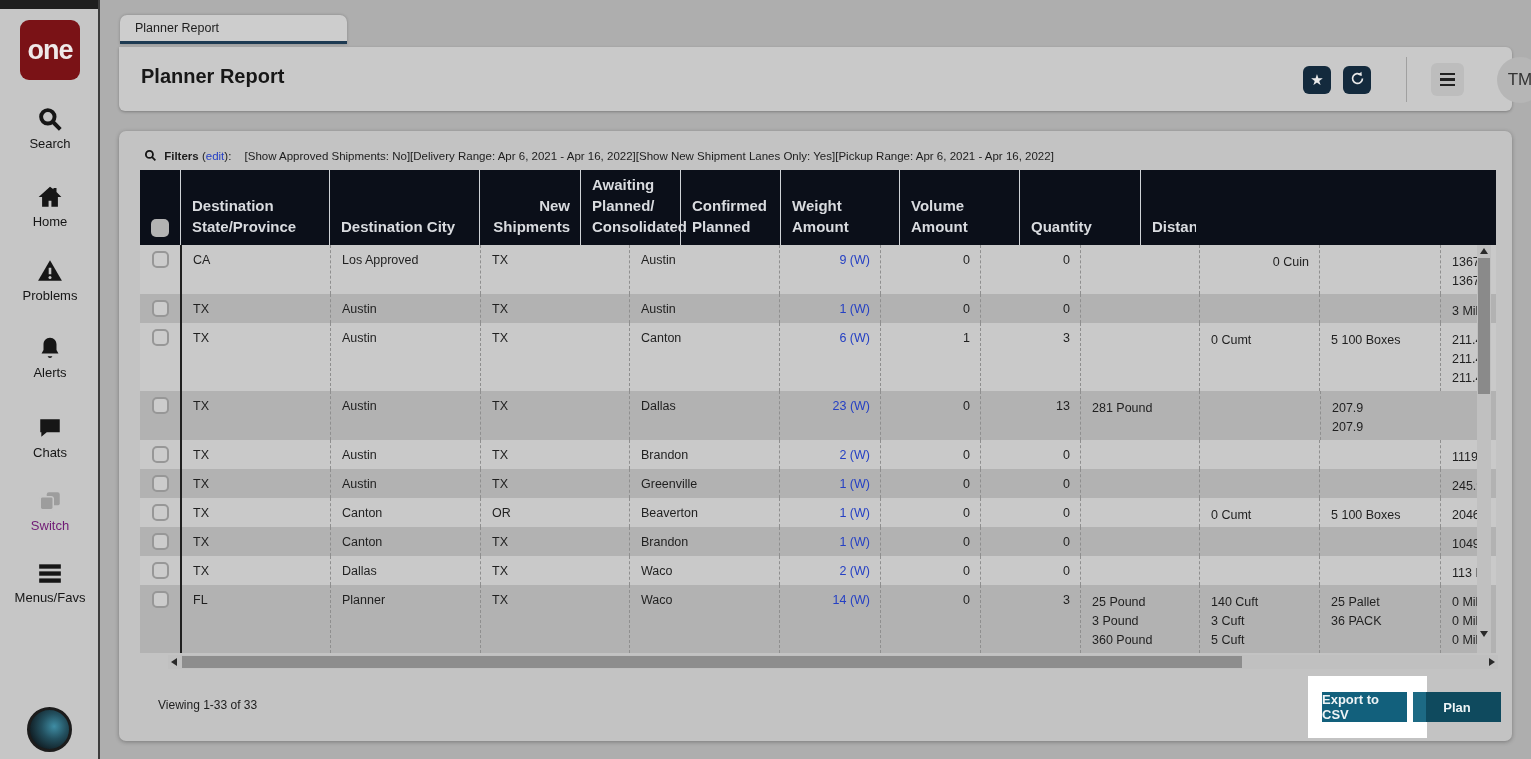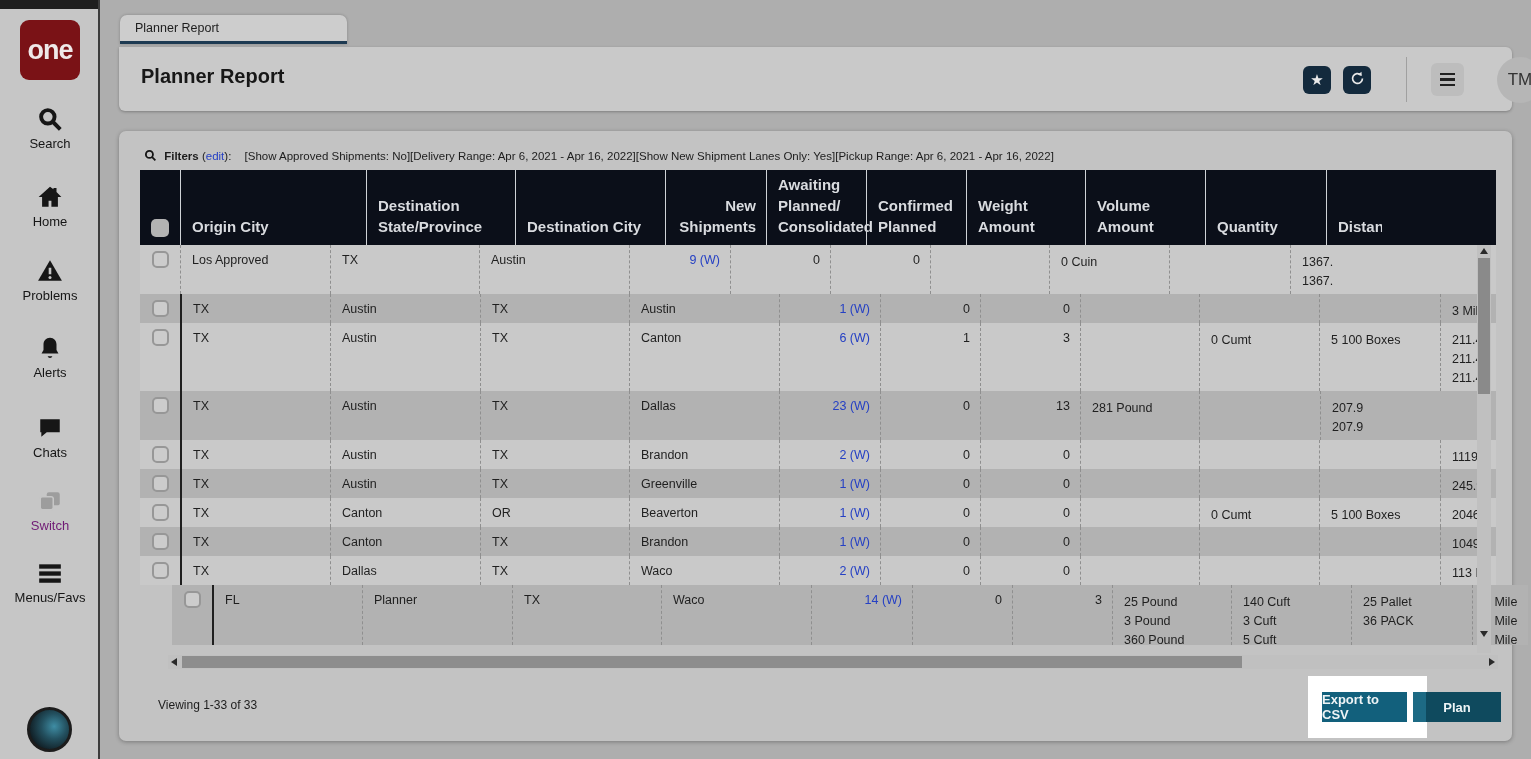--- a/index.html
+++ b/index.html
@@ -208,44 +208,44 @@
       </span>
       <b>Filters</b><span>&nbsp;(</span><a>edit</a><span>):</span>
       <span class="summary">[Show Approved Shipments: No][Delivery Range: Apr 6, 2021 - Apr 16, 2022][Show New Shipment Lanes Only: Yes][Pickup Range: Apr 6, 2021 - Apr 16, 2022]</span>
     </div>
 
     <div class="tbl">
       <div class="th-row" id="tbl-head">
           <div class="th cb" style="width: 40px;">
             <div class="hdr-checkbox"></div>
           </div>
-          <div class="th" style="width: 150px;">Origin City</div>
-          <div class="th" style="width: 149px; margin-left: 36px;">Destination State/Province</div>
+          <div class="th" style="width: 149px;">Destination State/Province</div>
           <div class="th" style="width: 150px;">Destination City</div>
           <div class="th r" style="width: 101px;">New Shipments</div>
           <div class="th" style="width: 100px;">Awaiting Planned/ Consolidated</div>
           <div class="th" style="width: 100px;">Confirmed Planned</div>
           <div class="th" style="width: 119px;">Weight Amount</div>
           <div class="th" style="width: 120px;">Volume Amount</div>
           <div class="th" style="width: 121px;">Quantity</div>
           <div class="th clip" style="width: 56px;">Distance</div>
         </div>
       <div class="tbl-body" id="tbl-body">
           <div class="row" style="height: 49px;">
             <div class="cell cb" style="width: 40px;">
               <div class="row-checkbox"></div>
             </div>
+            <div class="cell first" style="width: 150px;">CA</div>
             <div class="cell" style="width: 150px;">Los Approved</div>
             <div class="cell" style="width: 149px;">TX</div>
             <div class="cell" style="width: 150px;">Austin</div>
             <div class="cell r" style="width: 101px;"><a class="ns-link">9 (W)</a></div>
             <div class="cell r" style="width: 100px;">0</div>
             <div class="cell r" style="width: 100px;">0</div>
             <div class="cell" style="width: 119px;"></div>
-            <div class="cell" style="width: 120px;">
+            <div class="cell" style="width: 120px; text-align: right;">
               <div class="ln">0 Cuin</div>
             </div>
             <div class="cell" style="width: 121px;"></div>
             <div class="cell" style="width: 56px;">
               <div class="ln">1367.</div>
               <div class="ln">1367.</div>
             </div>
           </div>
           <div class="row" style="height: 29px;">
             <div class="cell cb" style="width: 40px;">
@@ -396,21 +396,21 @@
             <div class="cell r" style="width: 101px;"><a class="ns-link">2 (W)</a></div>
             <div class="cell r" style="width: 100px;">0</div>
             <div class="cell r" style="width: 100px;">0</div>
             <div class="cell" style="width: 119px;"></div>
             <div class="cell" style="width: 120px;"></div>
             <div class="cell" style="width: 121px;"></div>
             <div class="cell" style="width: 56px;">
               <div class="ln">113 M</div>
             </div>
           </div>
-          <div class="row" style="height: 60px; margin-left: 32px;">
+          <div class="row" style="height: 68px;">
             <div class="cell cb" style="width: 40px;">
               <div class="row-checkbox"></div>
             </div>
             <div class="cell first" style="width: 150px;">FL</div>
             <div class="cell" style="width: 150px;">Planner</div>
             <div class="cell" style="width: 149px;">TX</div>
             <div class="cell" style="width: 150px;">Waco</div>
             <div class="cell r" style="width: 101px;"><a class="ns-link">14 (W)</a></div>
             <div class="cell r" style="width: 100px;">0</div>
             <div class="cell r" style="width: 100px;">3</div>

